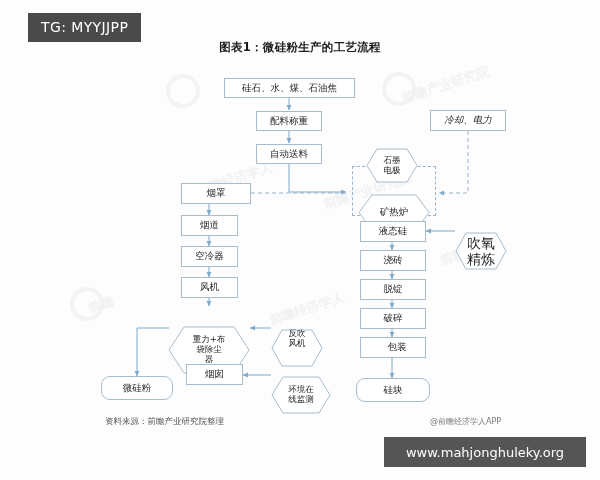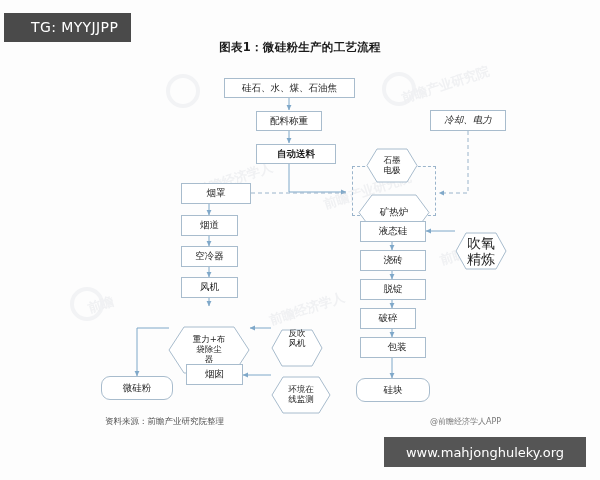--- a/index.html
+++ b/index.html
@@ -7,24 +7,24 @@
     width:600px;height:480px;
     background:#ffffff;
     font-family:"DejaVu Sans","Liberation Sans",sans-serif;
     overflow:hidden;
     position:relative;
   }
   .page{position:absolute;inset:0;background:#fdfdfd;}
 
   
   .tg-tag{
-    position:absolute;left:4px;top:13px;
+    position:absolute;left:28px;top:13px;
     background:#4a4a4a;color:#ffffff;
     font-size:14px;letter-spacing:.4px;
-    padding:6px 13px 7px 27px;
+    padding:6px 13px 7px 13px;
     white-space:nowrap;
   }
 
   
   .url-tag{
     position:absolute;left:384px;top:437px;
     width:202px;height:30px;
     background:#555555;color:#ffffff;
     font-size:13px;
     display:flex;align-items:center;justify-content:center;
@@ -181,21 +181,21 @@
   <div class="dashbox" style="left:352px;top:166px;width:84px;height:50px;"></div>
 
   <div class="node rect" style="left:224px;top:78px;width:131px;height:20px;">
     <span>硅石、水、煤、石油焦</span>
   </div>
 
   <div class="node rect" style="left:256px;top:111px;width:66px;height:20px;">
     <span>配料称重</span>
   </div>
 
-  <div class="node rect" style="left:256px;top:144px;width:80px;height:20px;font-weight:bold;">
+  <div class="node rect" style="left:256px;top:144px;width:66px;height:20px;">
     <span>自动送料</span>
   </div>
 
   <div class="node hex" style="left:366px;top:128px;width:52px;height:35px;">
     <svg width="52" height="35" viewBox="0 0 52 35">
       <polygon points="11,1 41,1 51,17.5 41,34 11,34 1,17.5" fill="#ffffff" stroke="#a8bccd" stroke-width="1"></polygon>
     </svg>
     <span class="hex-label" style="font-size:8.5px;"><span>石墨</span><br><span>电极</span></span>
   </div>
 
@@ -222,21 +222,21 @@
   </div>
 
   <div class="node rect" style="left:360px;top:250px;width:66px;height:21px;">
     <span>浇砖</span>
   </div>
 
   <div class="node rect" style="left:360px;top:279px;width:66px;height:21px;">
     <span>脱锭</span>
   </div>
 
-  <div class="node rect" style="left:360px;top:308px;width:56px;height:21px;">
+  <div class="node rect" style="left:360px;top:308px;width:66px;height:21px;">
     <span>破碎</span>
   </div>
 
   <div class="node rect" style="left:360px;top:337px;width:66px;height:21px;padding-left:8px;">
     <span>包装</span>
   </div>
 
   <div class="node round" style="left:356px;top:378px;width:74px;height:24px;">
     <span>硅块</span>
   </div>

